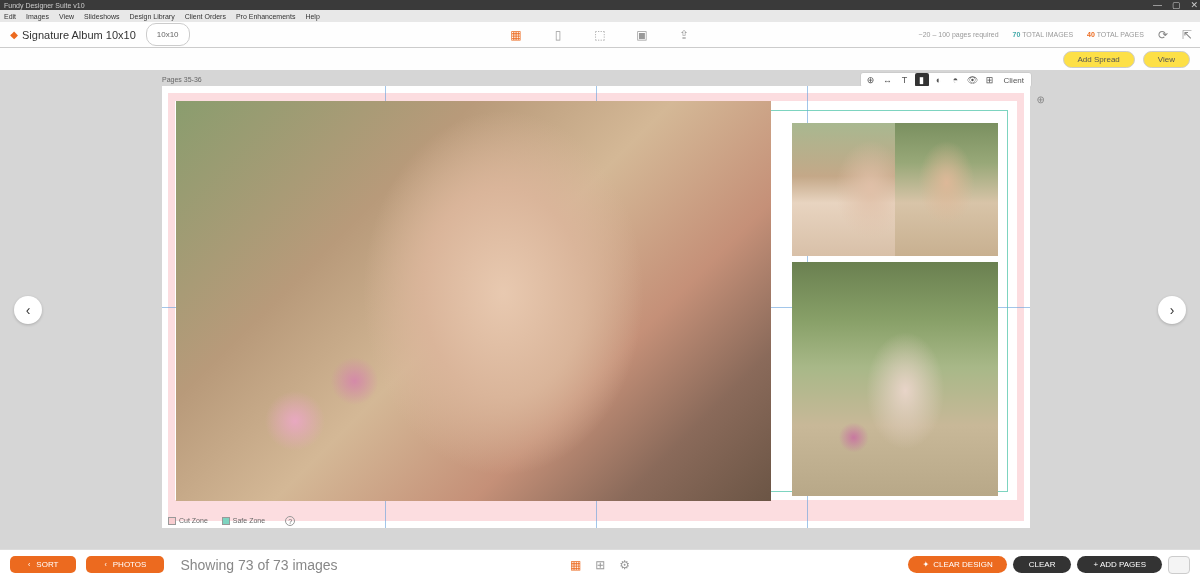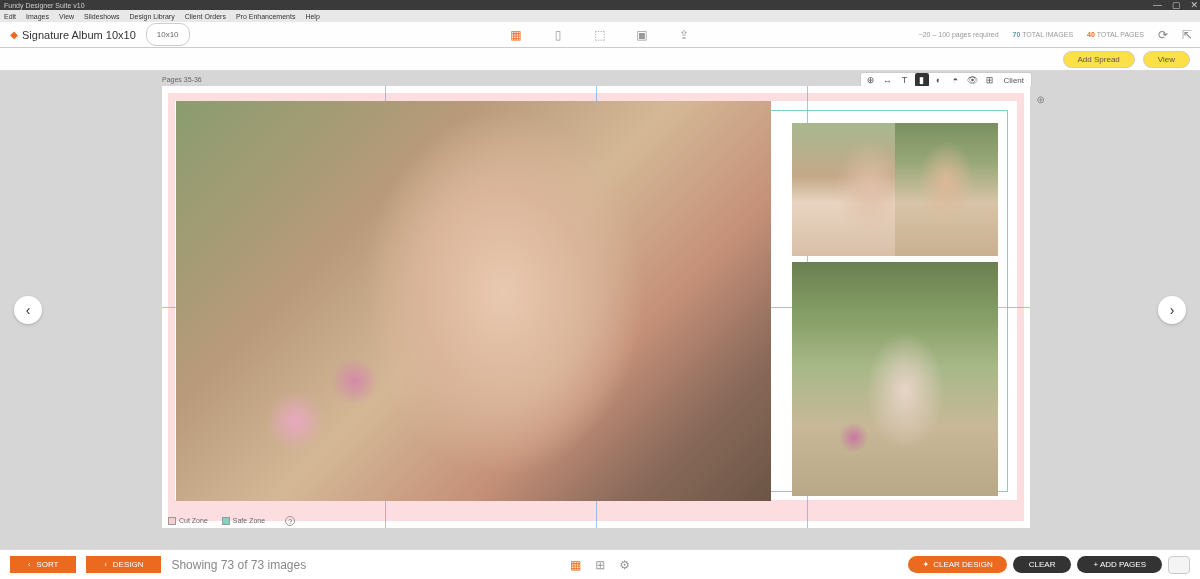--- a/index.html
+++ b/index.html
@@ -45,23 +45,23 @@
 .photo.br::after{content:"";position:absolute;inset:0;background:radial-gradient(ellipse 60px 90px at 55% 55%,#e8d4c8 0%,transparent 65%),radial-gradient(circle 25px at 30% 75%,#c878a0 0%,transparent 60%)}
 .legend{position:absolute;left:0;bottom:0;height:14px;display:flex;align-items:center;gap:14px;padding:0 6px;font-size:7px;color:#666}
 .legend .sw{width:8px;height:8px;border:1px solid #999;display:inline-block;margin-right:3px;vertical-align:middle}
 .legend .sw.red{background:#f8cdd0}
 .legend .sw.teal{background:#7dd4c0}
 .legend .q{width:10px;height:10px;border:1px solid #999;border-radius:50%;display:inline-flex;align-items:center;justify-content:center;font-size:7px;margin-left:6px}
 .nav-arrow{position:absolute;top:50%;transform:translateY(-50%);width:28px;height:28px;border-radius:50%;background:#fff;display:flex;align-items:center;justify-content:center;font-size:14px;color:#333;cursor:pointer;box-shadow:0 1px 3px rgba(0,0,0,.2)}
 .nav-arrow.left{left:14px}
 .nav-arrow.right{right:14px}
 .bottombar{height:30px;background:#fff;display:flex;align-items:center;padding:0 10px;gap:10px;border-top:1px solid #ddd}
-.opill{background:#ec6a1f;color:#fff;border:none;border-radius:0;padding:4px 18px;font-size:8px;cursor:pointer;display:flex;align-items:center;gap:6px}
+.opill{background:#ec6a1f;color:#fff;border:none;border-radius:5px;padding:4px 18px;font-size:8px;cursor:pointer;display:flex;align-items:center;gap:6px}
 .opill .chev{font-size:7px}
-.showing{font-size:12px;color:#888;}
+.showing{font-size:14px;color:#888;margin-left:6px}
 .center-icons{position:absolute;left:50%;transform:translateX(-50%);display:flex;gap:14px;color:#999;font-size:12px}
 .center-icons .ci.active{color:#ec6a1f}
 .right-actions{position:absolute;right:10px;display:flex;gap:6px;align-items:center}
 .dpill{background:#333;color:#fff;border:none;border-radius:11px;padding:4px 16px;font-size:8px;cursor:pointer}
 .opill2{background:#ec6a1f;color:#fff;border:none;border-radius:11px;padding:4px 14px;font-size:8px;cursor:pointer;display:flex;align-items:center;gap:4px}
 .sq-btn{width:22px;height:18px;border:1px solid #ccc;border-radius:4px;background:#f4f4f4;cursor:pointer}
 .logo-icon{width:12px;height:12px;color:#ec6a1f;display:flex;align-items:center;justify-content:center;font-size:10px}
 </style>
 </head>
 <body>
@@ -149,21 +149,21 @@
   </div>
 </div>
 
 <div class="bottombar">
   <button class="opill">
       <span class="chev">‹</span>
       <span>SORT</span>
     </button>
   <button class="opill">
       <span class="chev">‹</span>
-      <span>DESIGN</span>
+      <span>PHOTOS</span>
     </button>
   <div class="showing">Showing 73 of 73 images</div>
   <div class="center-icons">
     <span class="ci active">▦</span>
     <span class="ci">⊞</span>
     <span class="ci">⚙</span>
   </div>
   <div class="right-actions">
     <button class="opill2">
         <span>✦</span>

